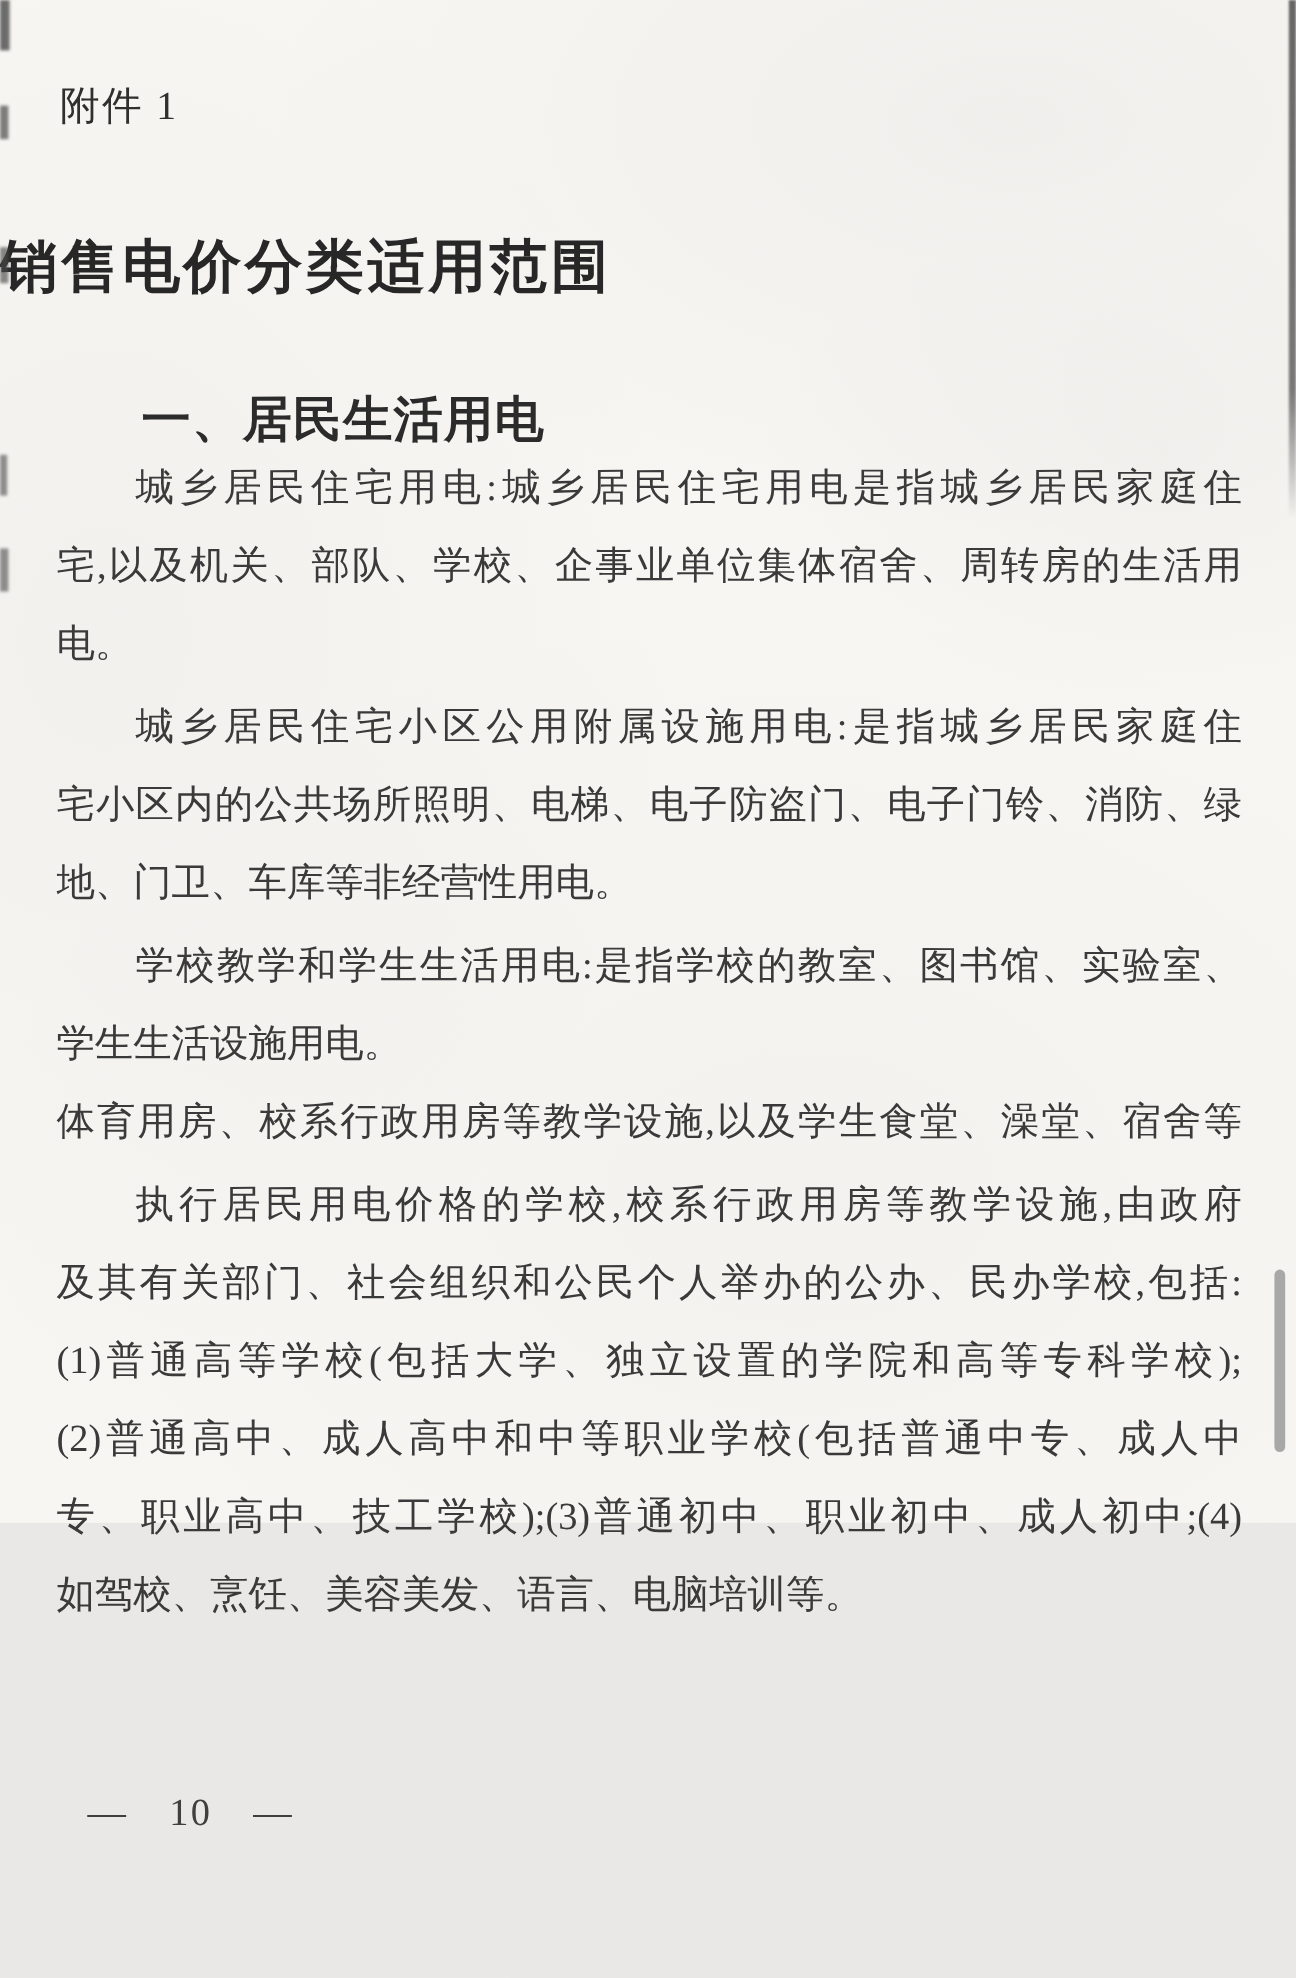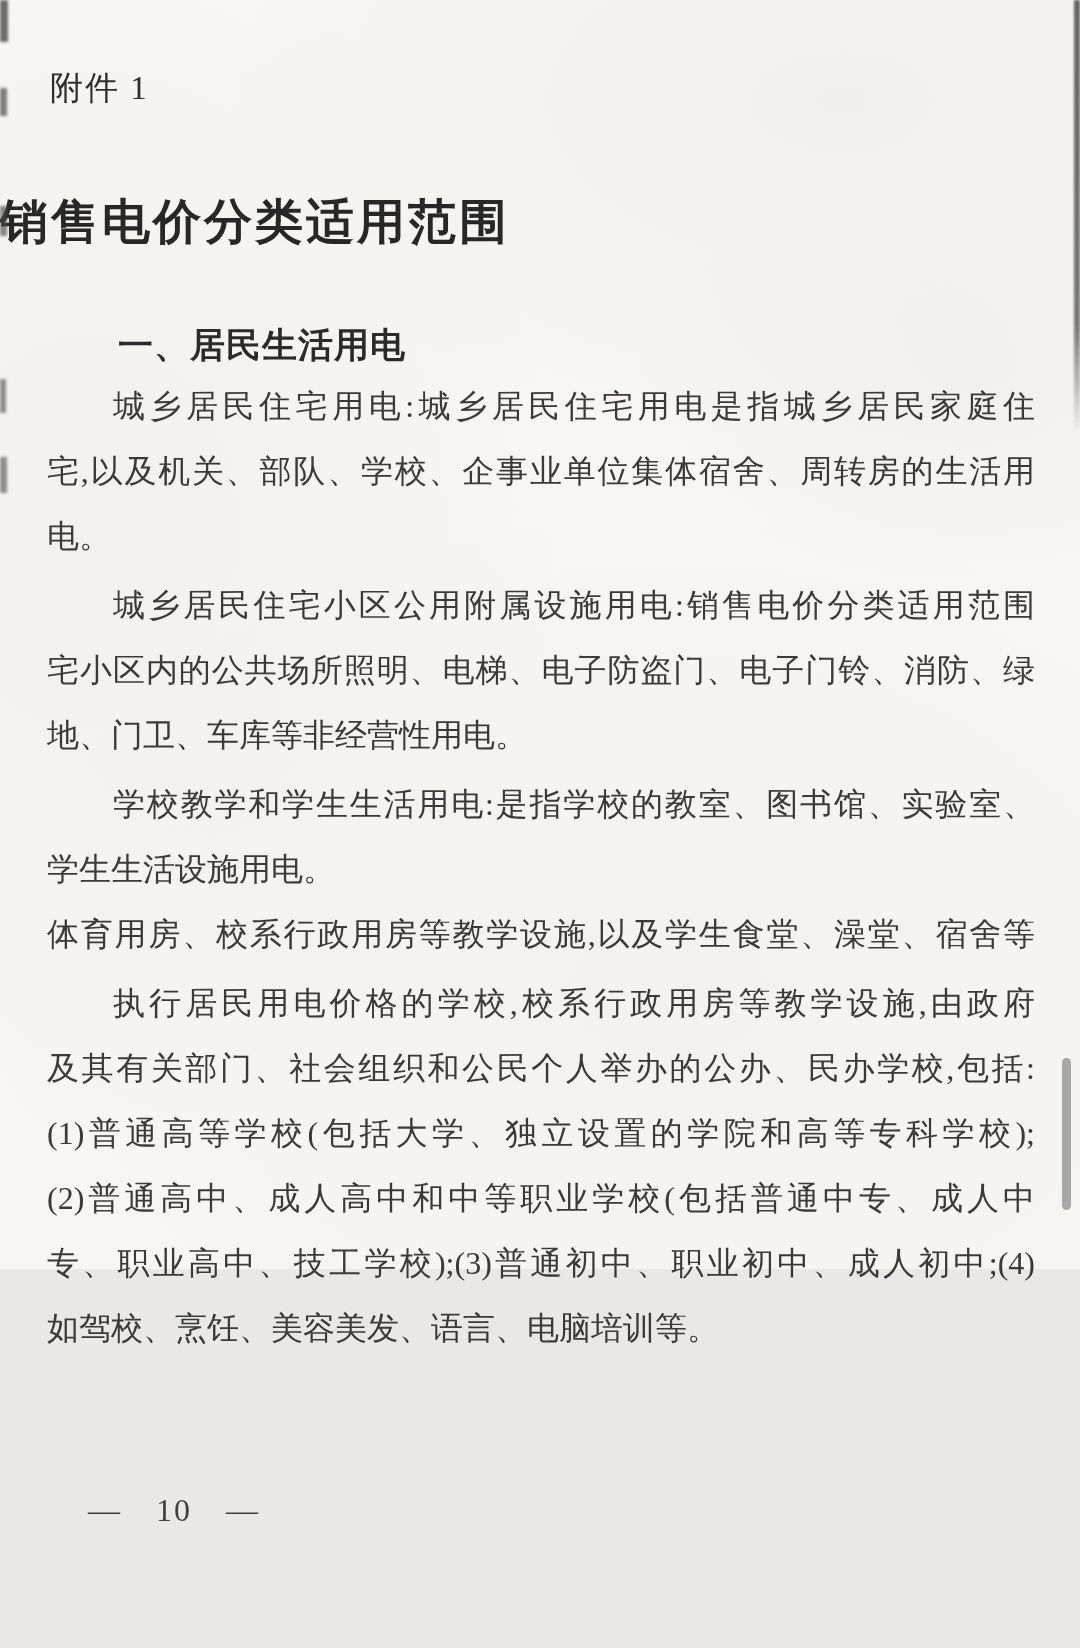--- a/index.html
+++ b/index.html
@@ -39,21 +39,21 @@
     margin: 0;
     font-size: 48px;
     font-weight: 700;
     letter-spacing: 3px;
     color: #272727;
   }
   .section-heading {
     position: absolute;
     left: 118px;
     top: 322px;
-    font-size: 35px;
+    font-size: 41px;
     font-weight: 700;
     letter-spacing: 1px;
     color: #2b2b2b;
   }
   .body-block {
     position: absolute;
     left: 47px;
     top: 374px;
     width: 988px;
   }
@@ -65,21 +65,21 @@
     color: #3a3a3a;
     overflow: hidden;
   }
   .line.fill {
     text-align: justify;
     text-align-last: justify;
   }
   .line.first { padding-left: 66px; }
   .page-number {
     position: absolute;
-    left: 88px;
+    left: 73px;
     top: 1492px;
     font-size: 32px;
     color: #3f3f3f;
     word-spacing: 24px;
     letter-spacing: 2px;
   }
   
   .artifact { position: absolute; pointer-events: none; }
   .art-left-corner { left: 0; top: 0; width: 8px; height: 42px; background: #3e3e3e; filter: blur(1.5px); opacity: .75; }
   .art-left-1 { left: 0; top: 88px;  width: 7px; height: 28px; background: #4a4a4a; filter: blur(1.5px); opacity: .7; }
@@ -112,21 +112,21 @@
 
   <div class="section-heading">一、居民生活用电</div>
 
   <div class="body-block" id="paragraphs">
       <div class="para">
         <div class="line fill first">城乡居民住宅用电:城乡居民住宅用电是指城乡居民家庭住</div>
         <div class="line fill">宅,以及机关、部队、学校、企事业单位集体宿舍、周转房的生活用</div>
         <div class="line">电。</div>
       </div>
       <div class="para">
-        <div class="line fill first">城乡居民住宅小区公用附属设施用电:销售电价分类适用范围</div>
+        <div class="line fill first">城乡居民住宅小区公用附属设施用电:是指城乡居民家庭住</div>
         <div class="line fill">宅小区内的公共场所照明、电梯、电子防盗门、电子门铃、消防、绿</div>
         <div class="line">地、门卫、车库等非经营性用电。</div>
       </div>
       <div class="para">
         <div class="line fill first">学校教学和学生生活用电:是指学校的教室、图书馆、实验室、</div>
         <div class="line">学生生活设施用电。</div>
         <div class="line fill">体育用房、校系行政用房等教学设施,以及学生食堂、澡堂、宿舍等</div>
       </div>
       <div class="para">
         <div class="line fill first">执行居民用电价格的学校,校系行政用房等教学设施,由政府</div>

